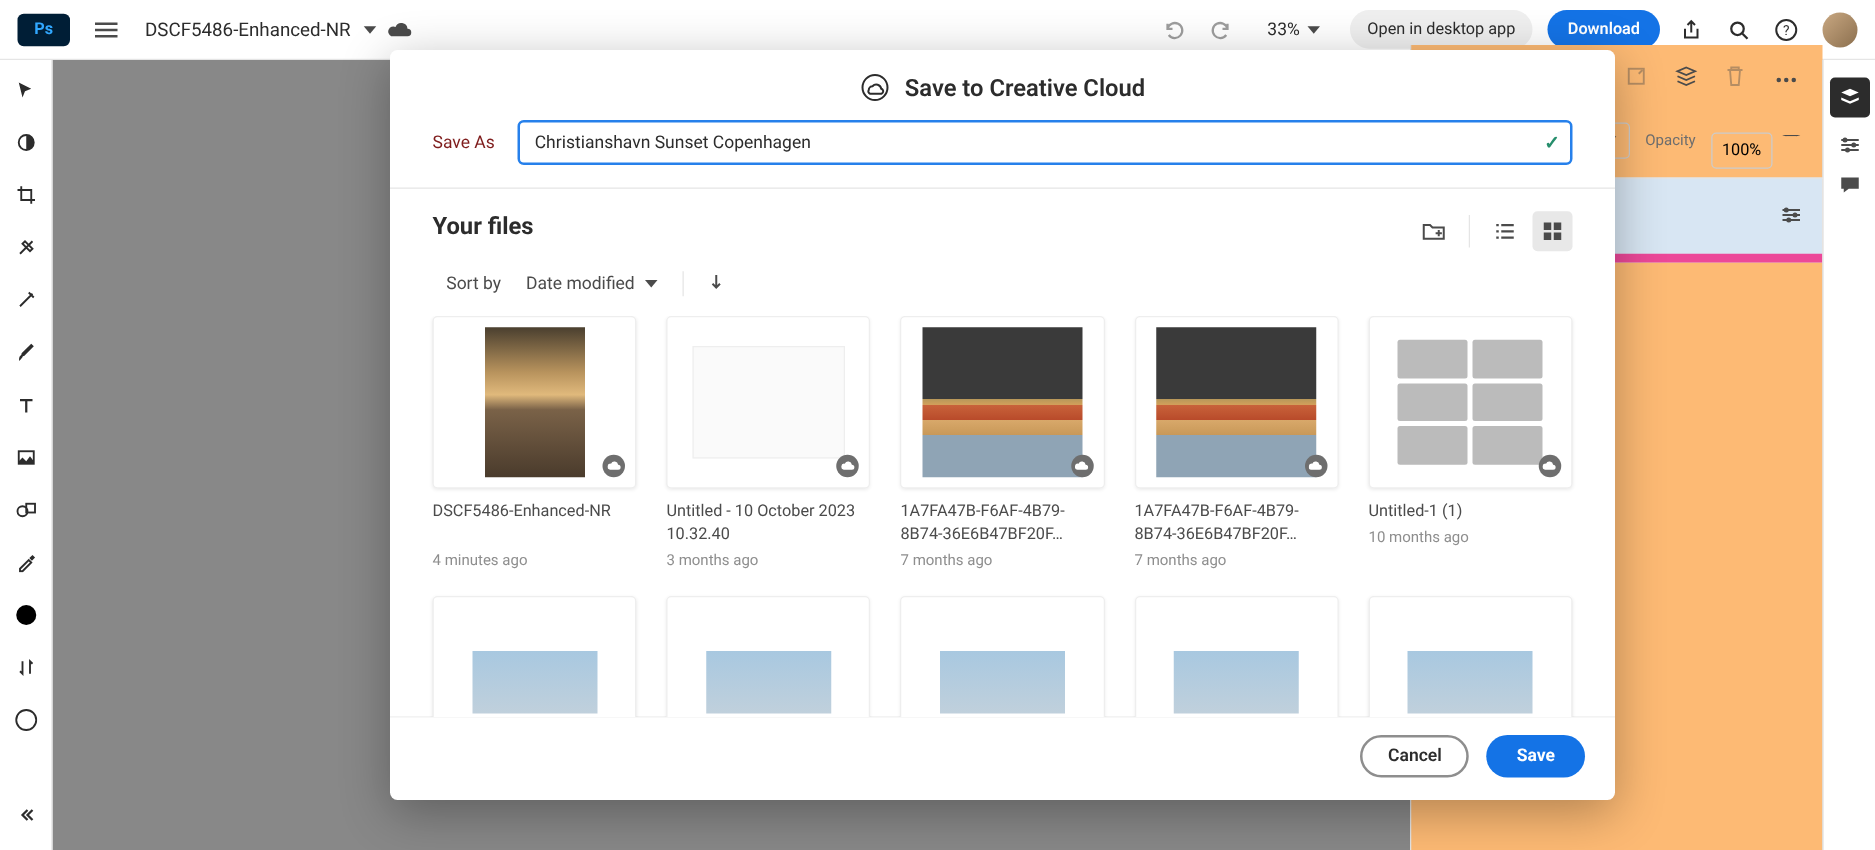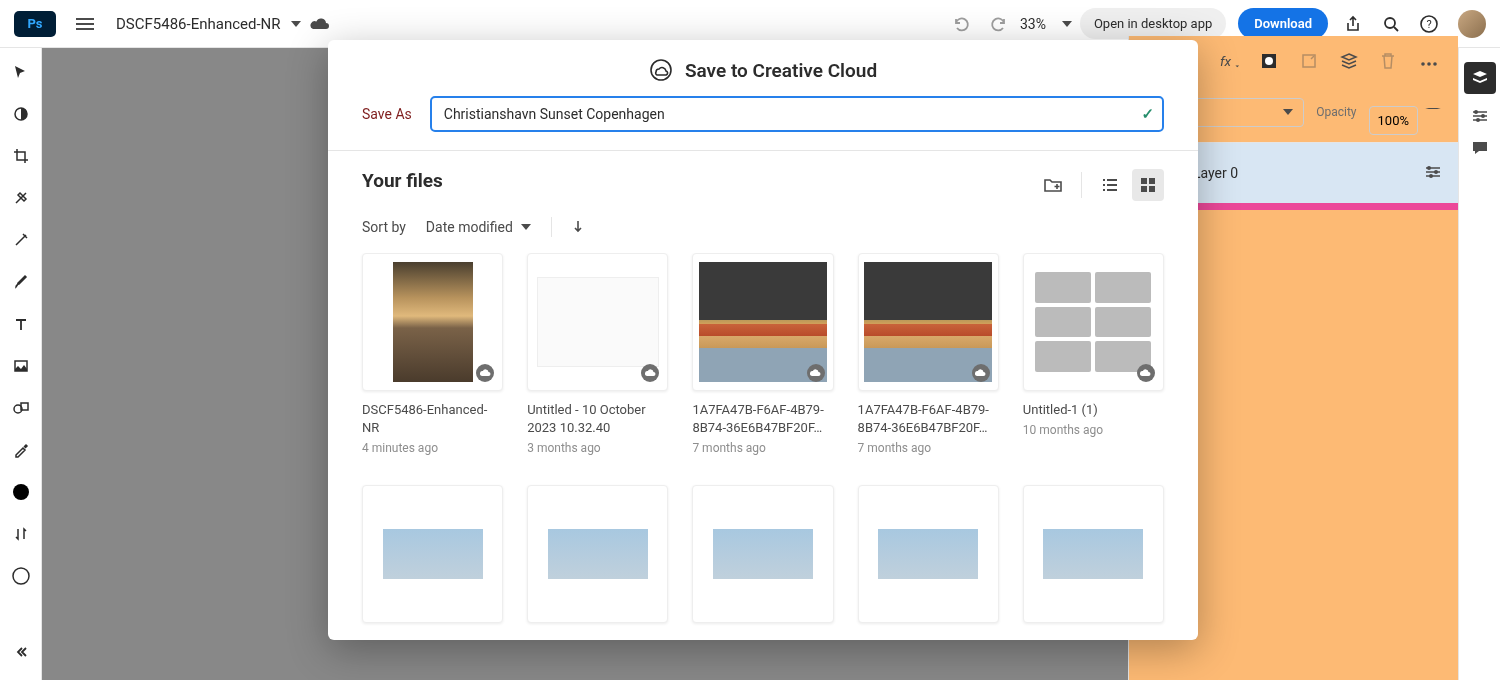--- a/index.html
+++ b/index.html
@@ -6,52 +6,52 @@
 body{width:1500px;height:680px;background:#f5f5f5;overflow:hidden;position:relative;}
 .topbar{height:48px;background:#fff;display:flex;align-items:center;padding:0 14px;border-bottom:1px solid #e5e5e5;}
 .ps-icon{width:42px;height:26px;background:#001e36;border-radius:5px;display:flex;align-items:center;justify-content:center;color:#31a8ff;font-size:13px;font-weight:700;}
 .hamburger{margin-left:20px;cursor:pointer;}
 .hamburger span{display:block;width:18px;height:2px;background:#4b4b4b;margin:3px 0;}
 .doc-name{margin-left:22px;font-size:15px;color:#2c2c2c;display:flex;align-items:center;gap:10px;}
 .chev-down{width:0;height:0;border-left:5px solid transparent;border-right:5px solid transparent;border-top:6px solid #4b4b4b;display:inline-block;}
 .cloud-icon{margin-left:18px;}
 .spacer{flex:1;}
 .tb-ico{width:22px;height:22px;display:flex;align-items:center;justify-content:center;margin:0 8px;cursor:pointer;color:#4b4b4b;}
-.zoom{font-size:14px;color:#2c2c2c;display:flex;align-items:center;gap:16px;margin:0 2px;}
+.zoom{font-size:14px;color:#2c2c2c;display:flex;align-items:center;gap:6px;margin:0 18px;}
 .btn-open{background:#efefef;border:none;padding:8px 14px;border-radius:16px;font-size:13px;color:#2c2c2c;cursor:pointer;margin:0 6px;}
 .btn-download{background:#1473e6;border:none;padding:8px 16px;border-radius:16px;font-size:13px;color:#fff;font-weight:600;cursor:pointer;margin:0 6px;}
 .avatar{width:28px;height:28px;border-radius:50%;background:linear-gradient(135deg,#c9a882,#8b6f4e);margin-left:10px;}
 .workspace{position:absolute;top:48px;bottom:0;left:0;right:0;background:#888;}
 .tool{width:20px;height:20px;cursor:pointer;display:flex;align-items:center;justify-content:center;}
 .rightpanel{position:absolute;right:0;top:36px;width:330px;bottom:0;background:#fdba74;border-left:1px solid #e5e5e5;}
 .rp-top{display:flex;justify-content:flex-end;padding:10px 18px;gap:20px;align-items:center;height:52px;}
 .rp-ico{width:20px;height:20px;cursor:pointer;color:#4b4b4b;}
 .rp-row2{display:flex;align-items:center;padding:8px 16px;gap:12px;height:48px;}
 .blend-sel{flex:1;border:1px solid #ccc;border-radius:4px;padding:6px 10px;font-size:13px;display:flex;justify-content:space-between;align-items:center;}
 .opacity-lbl{font-size:12px;color:#6e6e6e;}
 .opacity-val{border:1px solid #ccc;border-radius:4px;padding:6px 8px;font-size:13px;display:flex;align-items:center;gap:4px;margin-top:16px;}
 .layer-row{display:flex;align-items:center;padding:12px 16px;gap:12px;background:#d8e6f3;border-top:1px solid #e5e5e5;border-bottom:7px solid #ec4899;margin-top:6px;}
 .layer-thumb{width:36px;height:36px;border:2px solid #1473e6;background:linear-gradient(135deg,#8a6e4c,#3e3a30);border-radius:2px;}
 .layer-name{font-size:14px;color:#2c2c2c;flex:1;}
-.modal{position:absolute;left:328px;top:40px;width:870px;height:600px;background:#fff;border-radius:6px;box-shadow:0 10px 40px rgba(0,0,0,0.3);display:flex;flex-direction:column;overflow:hidden;}
+.modal{position:absolute;left:312px;top:40px;width:980px;height:600px;background:#fff;border-radius:6px;box-shadow:0 10px 40px rgba(0,0,0,0.3);display:flex;flex-direction:column;overflow:hidden;}
 .modal-header{padding:18px 24px 14px;text-align:center;display:flex;align-items:center;justify-content:center;gap:12px;}
 .modal-title{font-size:19px;font-weight:600;color:#2c2c2c;}
 .save-row{display:flex;align-items:center;padding:0 34px 18px;gap:18px;}
 .save-lbl{font-size:14px;color:#7f1d1d;}
 .save-input-wrap{flex:1;position:relative;}
 .save-input{width:100%;border:2px solid #2680eb;border-radius:5px;padding:8px 36px 8px 12px;font-size:14px;color:#2c2c2c;outline:none;}
 .check-ico{position:absolute;right:10px;top:50%;transform:translateY(-50%);color:#268e6c;font-size:15px;font-weight:700;}
 .divider{height:1px;background:#e5e5e5;}
 .files-head{display:flex;align-items:flex-start;justify-content:space-between;padding:18px 34px 10px;}
 .files-title{font-size:19px;font-weight:700;color:#2c2c2c;}
 .files-tools{display:flex;align-items:center;gap:6px;}
 .ft-btn{width:32px;height:32px;display:flex;align-items:center;justify-content:center;cursor:pointer;border-radius:4px;}
 .ft-btn.active{background:#e8e8e8;}
 .ft-sep{width:1px;height:26px;background:#e5e5e5;margin:0 6px;}
-.sort-row{display:flex;align-items:center;padding:6px 34px 16px;gap:20px;font-size:14px;color:#4b4b4b;}
+.sort-row{display:flex;align-items:center;padding:6px 45px 16px;gap:20px;font-size:14px;color:#4b4b4b;}
 .sort-sel{display:flex;align-items:center;gap:8px;cursor:pointer;}
 .sort-sep{width:1px;height:20px;background:#e5e5e5;}
 .files-grid{flex:1;overflow-y:auto;padding:0 34px 10px;display:grid;grid-template-columns:repeat(5,1fr);gap:22px 24px;position:relative;}
 .files-grid::-webkit-scrollbar{width:10px;}
 .files-grid::-webkit-scrollbar-thumb{background:#c8c8c8;border-radius:5px;}
 .file-card{cursor:pointer;}
 .thumb-wrap{width:100%;height:138px;background:#fff;border:1px solid #eee;border-radius:4px;display:flex;align-items:center;justify-content:center;position:relative;box-shadow:0 1px 3px rgba(0,0,0,0.08);overflow:hidden;}
 .thumb-inner{background:#ddd;}
 .t-sunset{width:80px;height:120px;background:linear-gradient(180deg,#4a3f2f 0%,#b8935d 30%,#e0b97c 45%,#7a6248 55%,#4a3b2c 100%);}
 .t-blank{width:122px;height:90px;background:#fafafa;border:1px solid #eee;}
@@ -410,13 +410,17 @@
         <div class="thumb-wrap">
           <div class="thumb-inner t-sky"></div>
         </div>
       </div>
       <div class="file-card">
         <div class="thumb-wrap">
           <div class="thumb-inner t-sky"></div>
         </div>
       </div>
     </div>
+  <div class="modal-footer">
+    <button class="btn-cancel">Cancel</button>
+    <button class="btn-save">Save</button>
+  </div>
 </div>
 
 </body></html>

